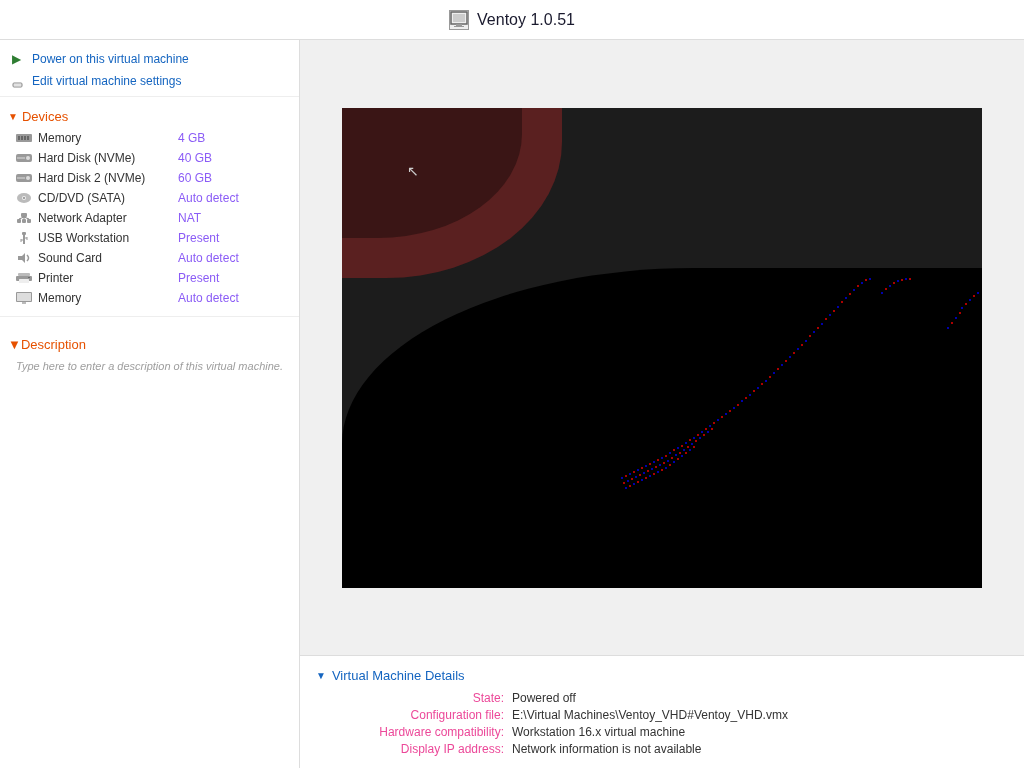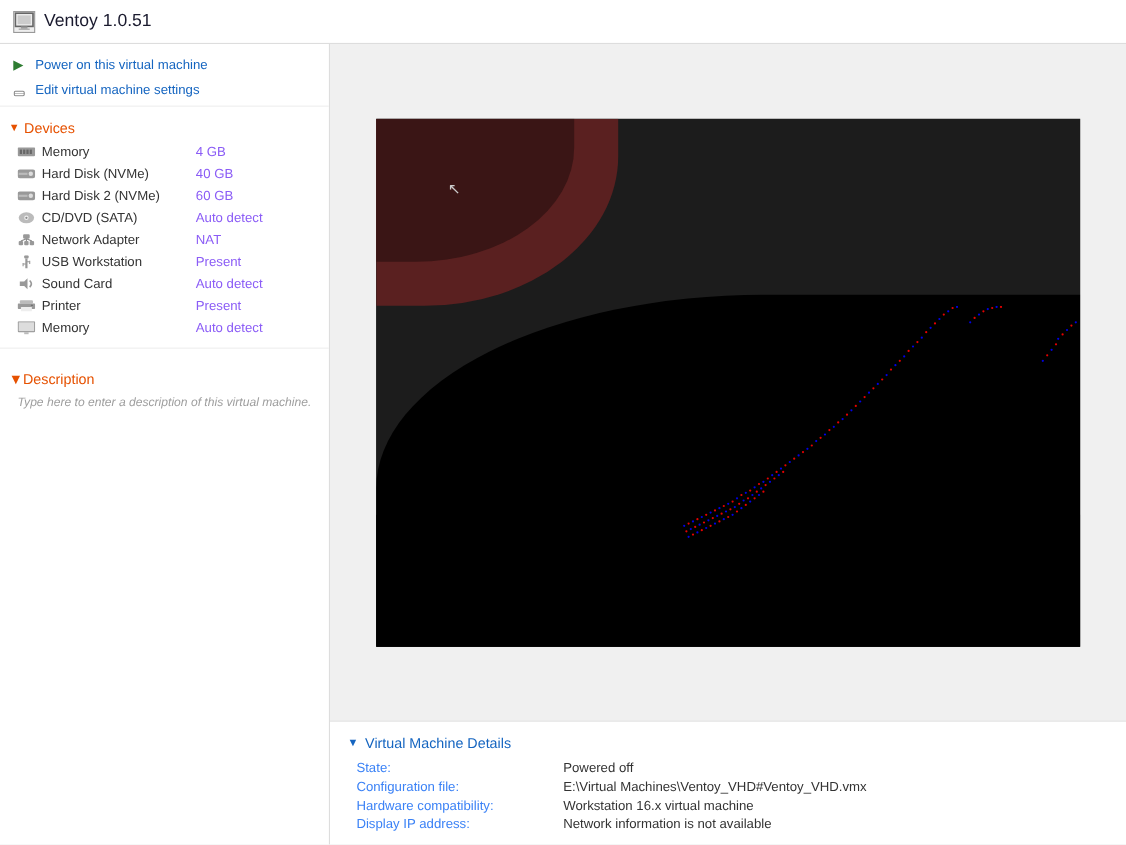--- a/index.html
+++ b/index.html
@@ -14,20 +14,21 @@
       display: flex;
       flex-direction: column;
     }
     .title-bar {
       display: flex;
       align-items: center;
       padding: 8px 12px;
       background: #fff;
       border-bottom: 1px solid #ddd;
       height: 40px;
+      justify-content: center;
     }
     .title-icon {
       width: 20px;
       height: 20px;
       margin-right: 8px;
       border: 1px solid #999;
       background: #eee;
       display: flex;
       align-items: center;
       justify-content: center;
@@ -168,21 +169,22 @@
       color: #1565c0;
     }
     .details-grid {
       display: grid;
       grid-template-columns: 180px 1fr;
       gap: 3px 8px;
       font-size: 12px;
       padding-left: 8px;
     }
     .detail-label {
-      color: #3b82f6;
+      text-align: right;
+      color: #ec4899;
       font-weight: 500;
     }
     .detail-value {
       color: #333;
     }
     
     .icon-memory { background: linear-gradient(#aaa, #888); }
     .divider {
       height: 1px;
       background: #eee;

